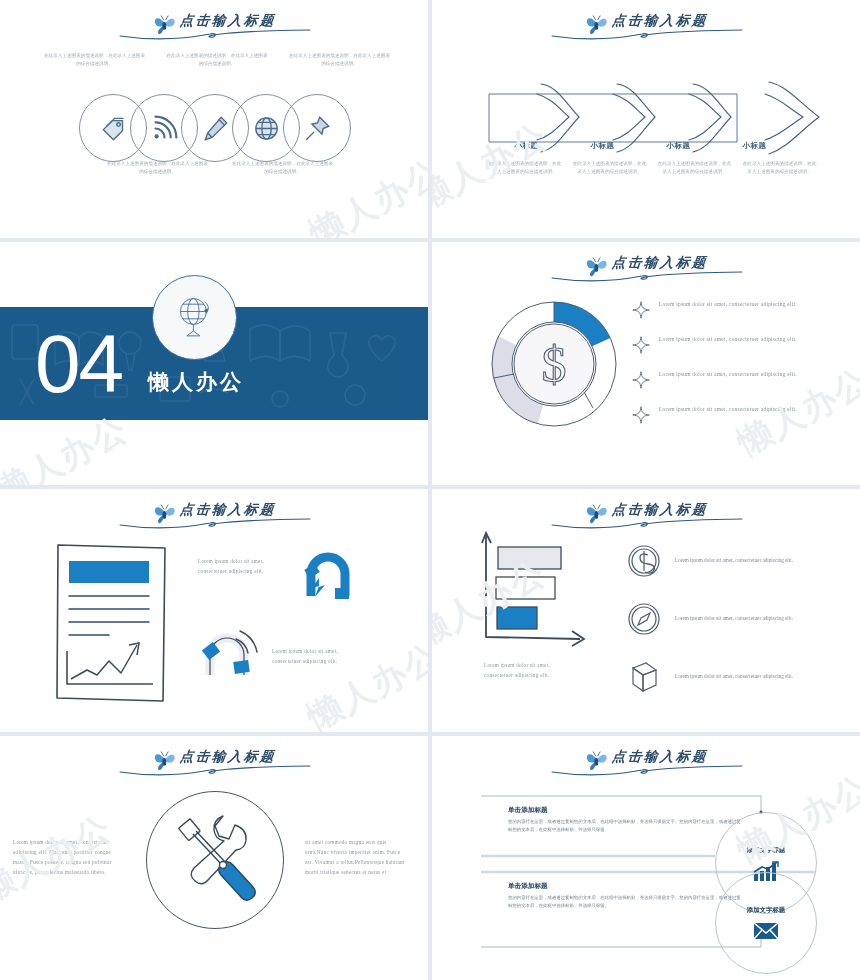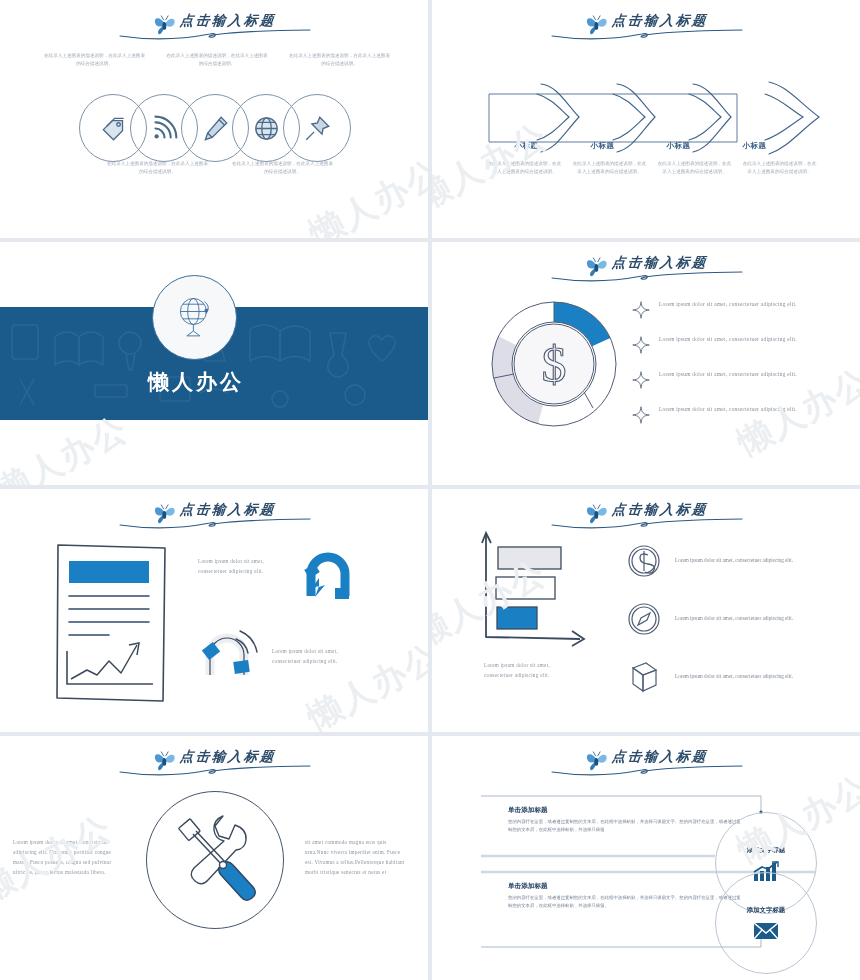--- a/index.html
+++ b/index.html
@@ -298,20 +298,21 @@
           <path d="M330 26 l4 22 q-10 10 -4 18 q8 8 16 0 q6 -8 -4 -18 l4 -22 z"></path>
           <path d="M370 40 c-5 -9 7 -16 12 -7 c5 -9 17 -2 12 7 c-4 8 -12 14 -12 14 s-8 -6 -12 -14 z"></path>
           <circle cx="355" cy="88" r="10"></circle>
           <path d="M20 72 l14 26 M34 72 l-14 26"></path>
           <rect x="95" y="78" width="32" height="12" rx="2"></rect>
           <path d="M200 86 q14 -8 28 0"></path>
           <circle cx="280" cy="92" r="8"></circle>
         </g>
       </svg>
     </div>
+    <div class="s3-num">04</div>
     <div class="s3-globe">
       <svg viewBox="0 0 64 64" fill="none" stroke="#3d6f9e" stroke-width="1.1">
         <circle cx="30" cy="24" r="16"></circle>
         <ellipse cx="30" cy="24" rx="7" ry="16"></ellipse>
         <path d="M14 24 H46 M17 15 H43 M17 33 H43"></path>
         <path d="M44 12 q8 6 2 14" stroke-linecap="round"></path>
         <path d="M46 26 l2 -5 l-4 1 z" fill="#3d6f9e"></path>
         <path d="M30 40 v8 M22 54 h16 M30 48 l-8 6 M30 48 l8 6"></path>
       </svg>
     </div>

